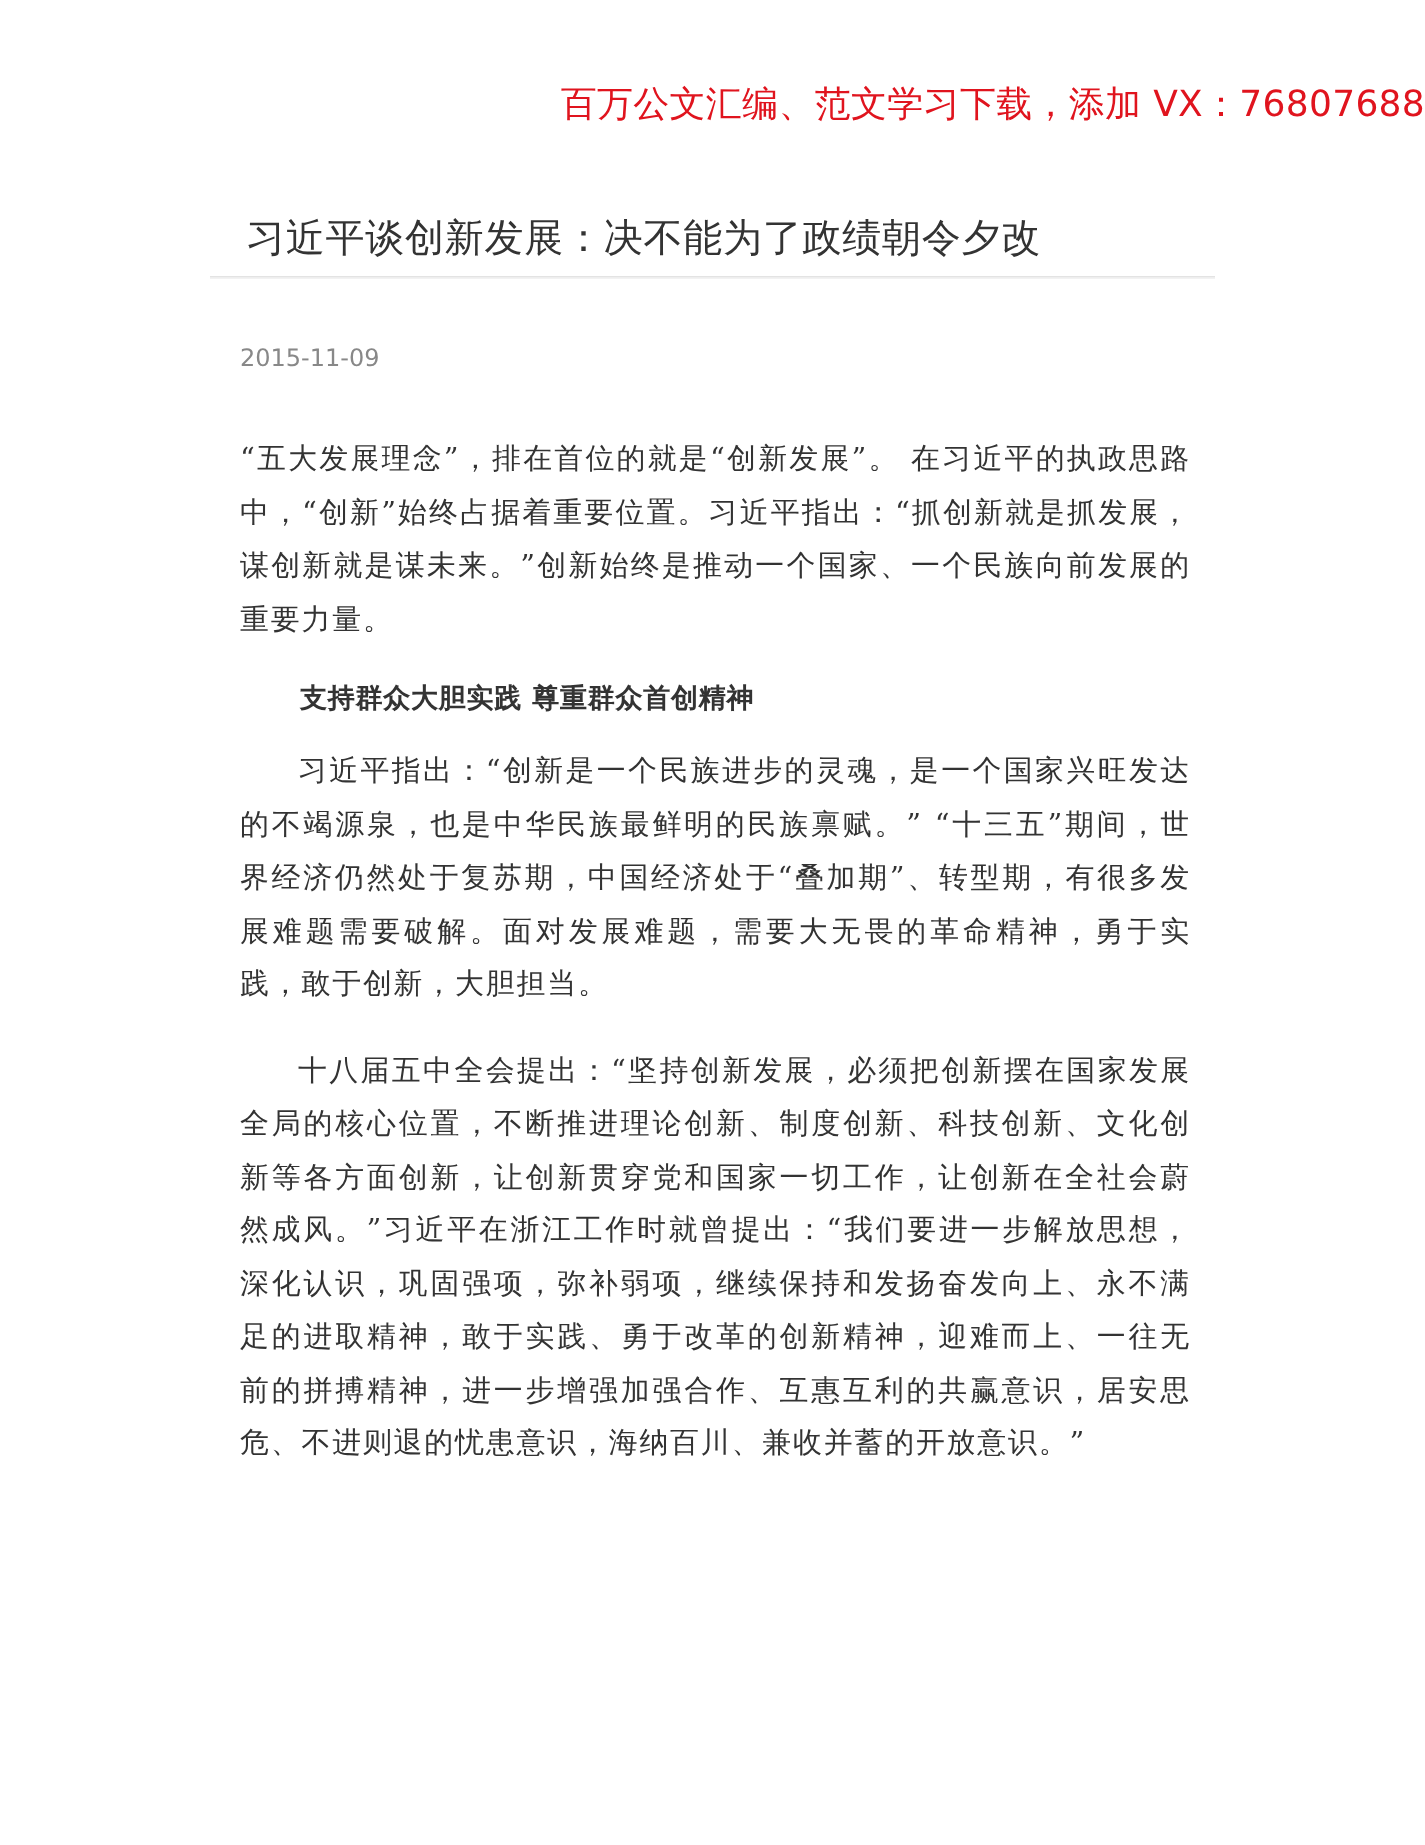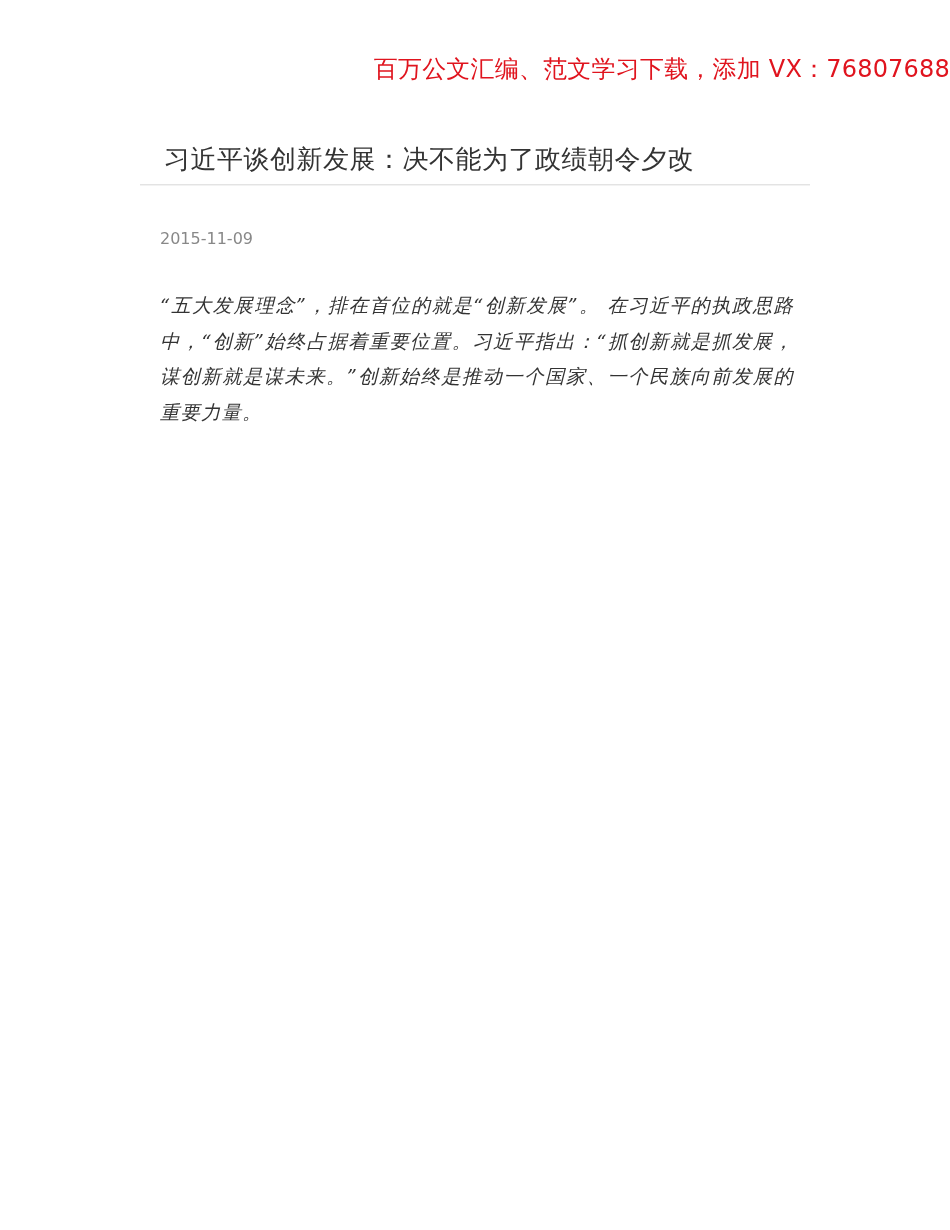--- a/index.html
+++ b/index.html
@@ -66,21 +66,20 @@
     }
     .article p {
       margin: 0 0 22px 0;
       text-align: justify;
     }
     .article p.indent {
       text-indent: 2em;
     }
     .article p.first {
       text-indent: 0;
-      font-style: italic;
     }
     .article h3 {
       margin: 6px 0 16px 0;
       padding-left: 40px;
       font-family: "DejaVu Sans", "Liberation Sans", sans-serif;
       font-size: 18px;
       font-weight: bold;
       line-height: 28px;
       color: #333333;
       letter-spacing: 0.5px;
@@ -92,13 +91,16 @@
 <div class="watermark">百万公文汇编、范文学习下载，添加 VX：76807688</div>
 
 <h1 class="title">习近平谈创新发展：决不能为了政绩朝令夕改</h1>
 
 <div class="divider"></div>
 
 <div class="date">2015-11-09</div>
 
 <div class="article">
   <p class="first">“五大发展理念”，排在首位的就是“创新发展”。 在习近平的执政思路中，“创新”始终占据着重要位置。习近平指出：“抓创新就是抓发展，谋创新就是谋未来。”创新始终是推动一个国家、一个民族向前发展的重要力量。</p>
+  <h3>支持群众大胆实践  尊重群众首创精神</h3>
+  <p class="indent">习近平指出：“创新是一个民族进步的灵魂，是一个国家兴旺发达的不竭源泉，也是中华民族最鲜明的民族禀赋。” “十三五”期间，世界经济仍然处于复苏期，中国经济处于“叠加期”、转型期，有很多发展难题需要破解。面对发展难题，需要大无畏的革命精神，勇于实践，敢于创新，大胆担当。</p>
+  <p class="indent">十八届五中全会提出：“坚持创新发展，必须把创新摆在国家发展全局的核心位置，不断推进理论创新、制度创新、科技创新、文化创新等各方面创新，让创新贯穿党和国家一切工作，让创新在全社会蔚然成风。”习近平在浙江工作时就曾提出：“我们要进一步解放思想，深化认识，巩固强项，弥补弱项，继续保持和发扬奋发向上、永不满足的进取精神，敢于实践、勇于改革的创新精神，迎难而上、一往无前的拼搏精神，进一步增强加强合作、互惠互利的共赢意识，居安思危、不进则退的忧患意识，海纳百川、兼收并蓄的开放意识。”</p>
 </div>
 
 </body></html>

